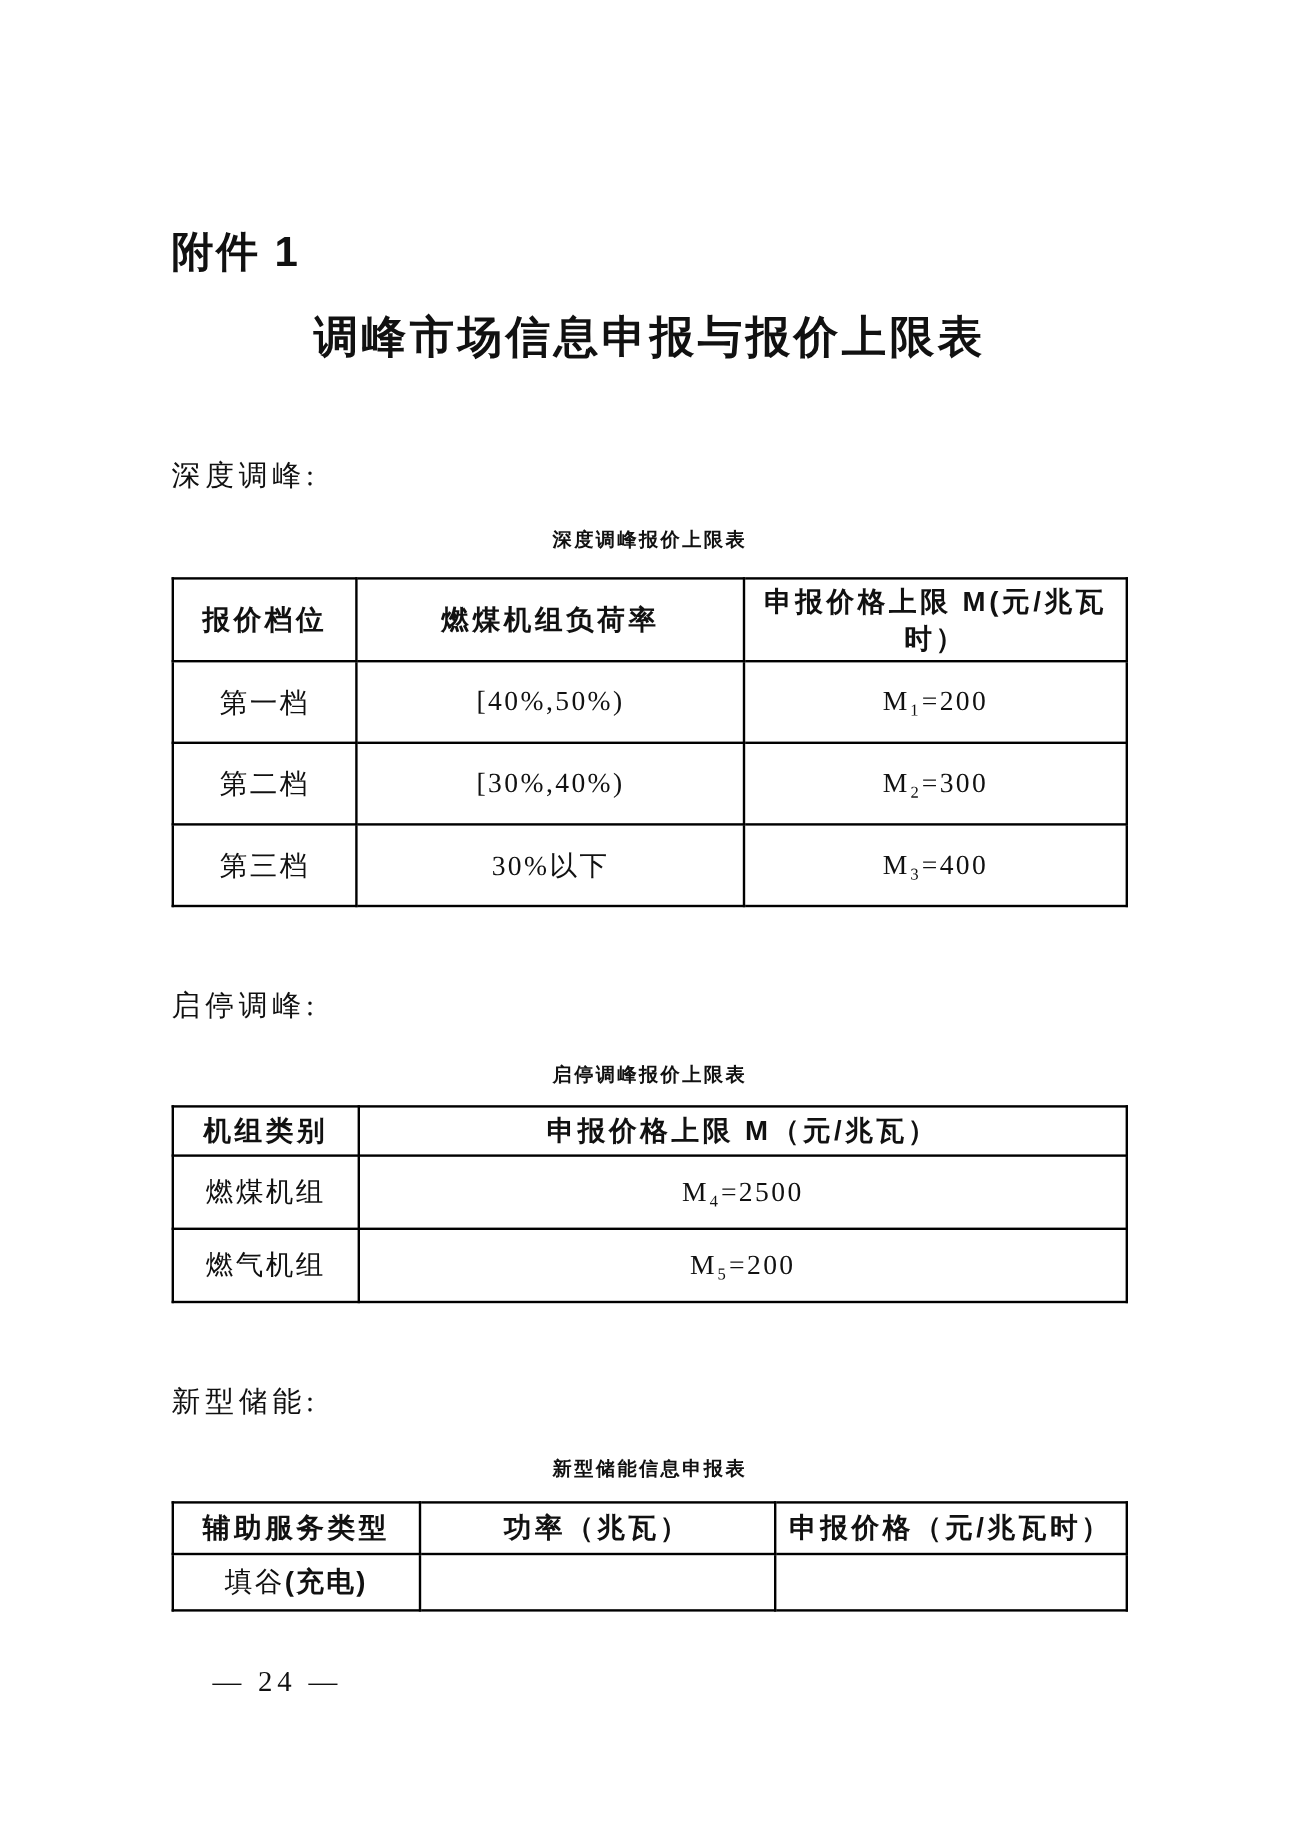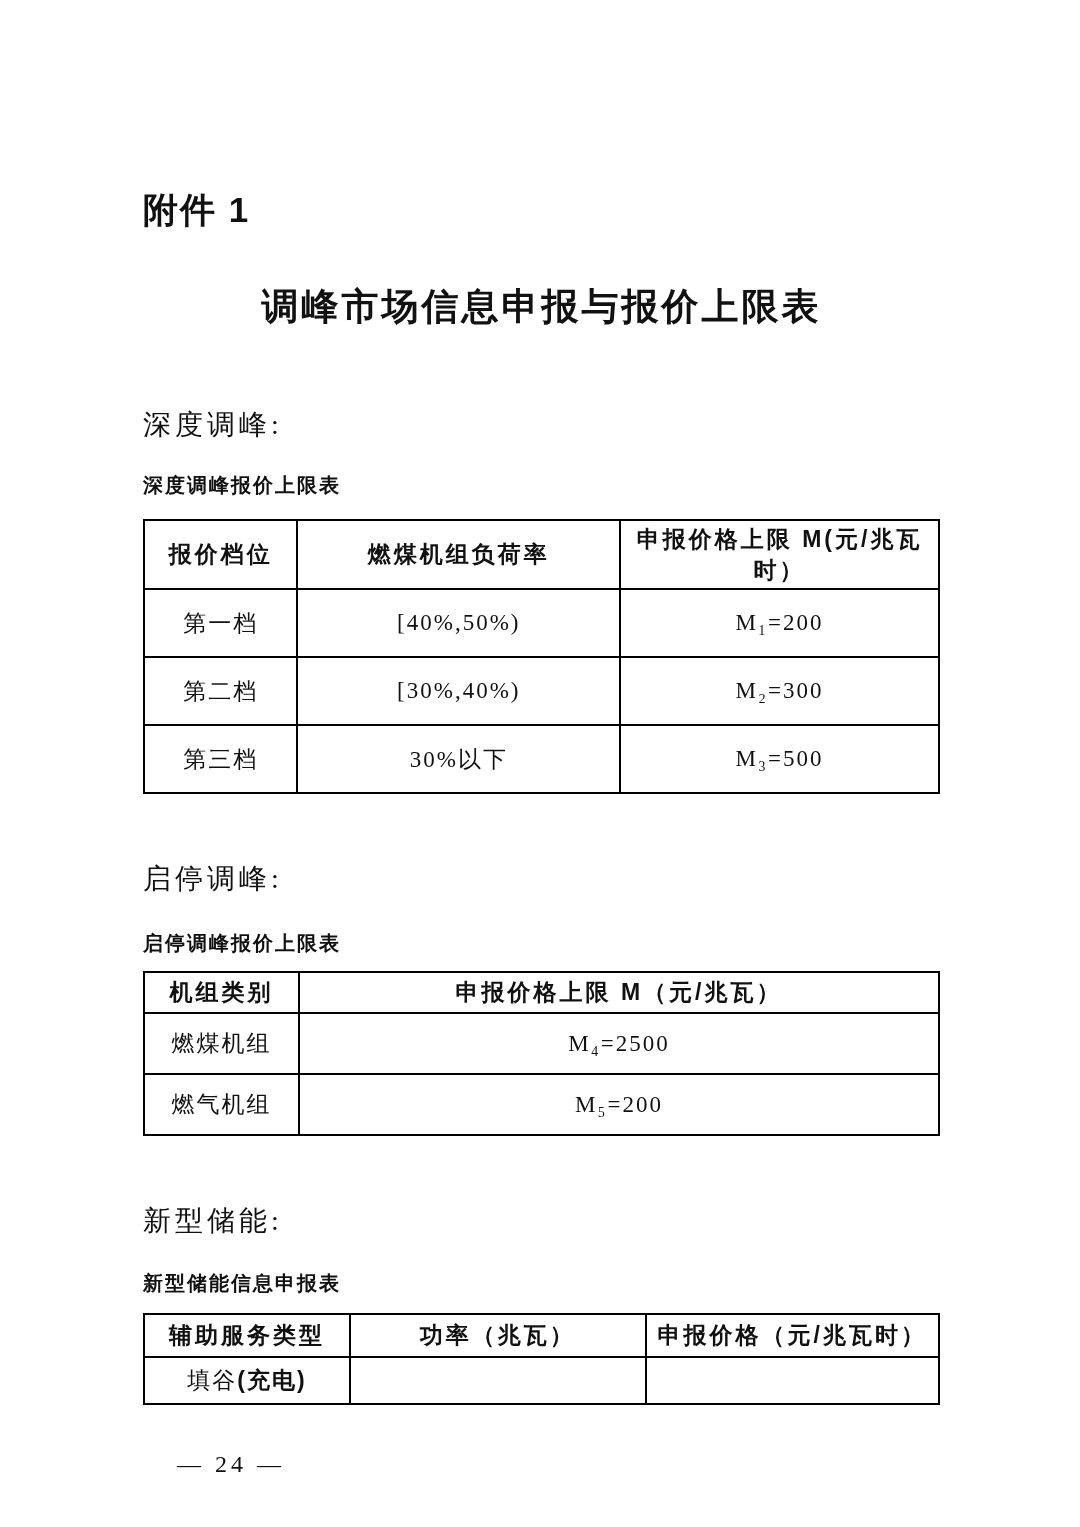--- a/index.html
+++ b/index.html
@@ -16,37 +16,38 @@
     background: #ffffff;
     overflow: hidden;
   }
   .attachment-label {
     font-family: "Liberation Sans", "DejaVu Sans", sans-serif;
     font-weight: bold;
     font-size: 35px;
     letter-spacing: 2px;
   }
   .doc-title {
-    margin-top: 48px;
+    margin-top: 22px;
     text-align: center;
     font-family: Liberation Sans, sans-serif;
     font-weight: bold;
     font-size: 37px;
     letter-spacing: 3px;
   }
   .section-label {
-    font-size: 28px;
+    font-size: 24px;
     letter-spacing: 4px;
   }
   .section-label.first { margin-top: 74px; }
   .section-label.mid   { margin-top: 66px; }
   .table-caption {
+    text-align: center;
     font-family: Liberation Mono, monospace;
     font-weight: bold;
-    font-size: 20px;
+    font-size: 16px;
     letter-spacing: 2px;
   }
   .caption-1 { margin-top: 28px; }
   .caption-2 { margin-top: 32px; }
   .caption-3 { margin-top: 30px; }
   table {
     width: 100%;
     border-collapse: collapse;
     table-layout: fixed;
   }
@@ -118,21 +119,21 @@
         <td>M₁=200</td>
       </tr>
       <tr>
         <td>第二档</td>
         <td>[30%,40%)</td>
         <td>M₂=300</td>
       </tr>
       <tr>
         <td>第三档</td>
         <td>30%以下</td>
-        <td>M₃=500</td>
+        <td>M₃=400</td>
       </tr>
     </tbody>
   </table>
 
   <div class="section-label mid">启停调峰:</div>
   <div class="table-caption caption-2">启停调峰报价上限表</div>
 
   <table class="table-2">
     <thead>
       <tr>

